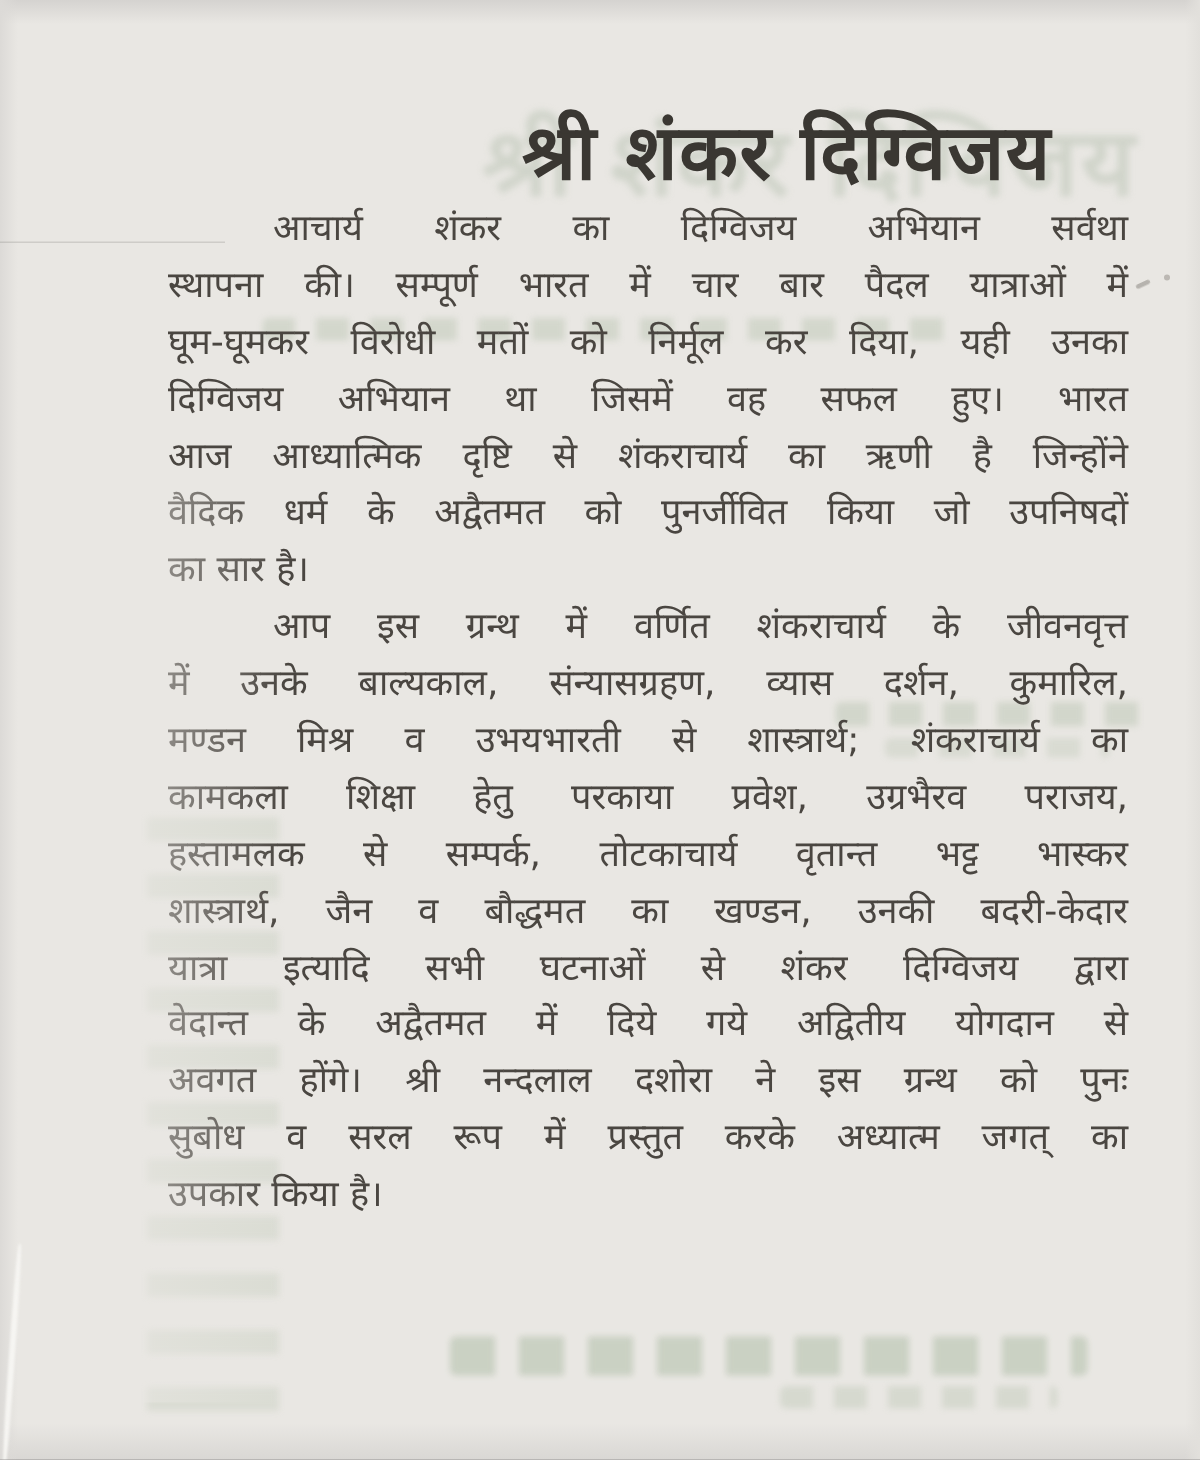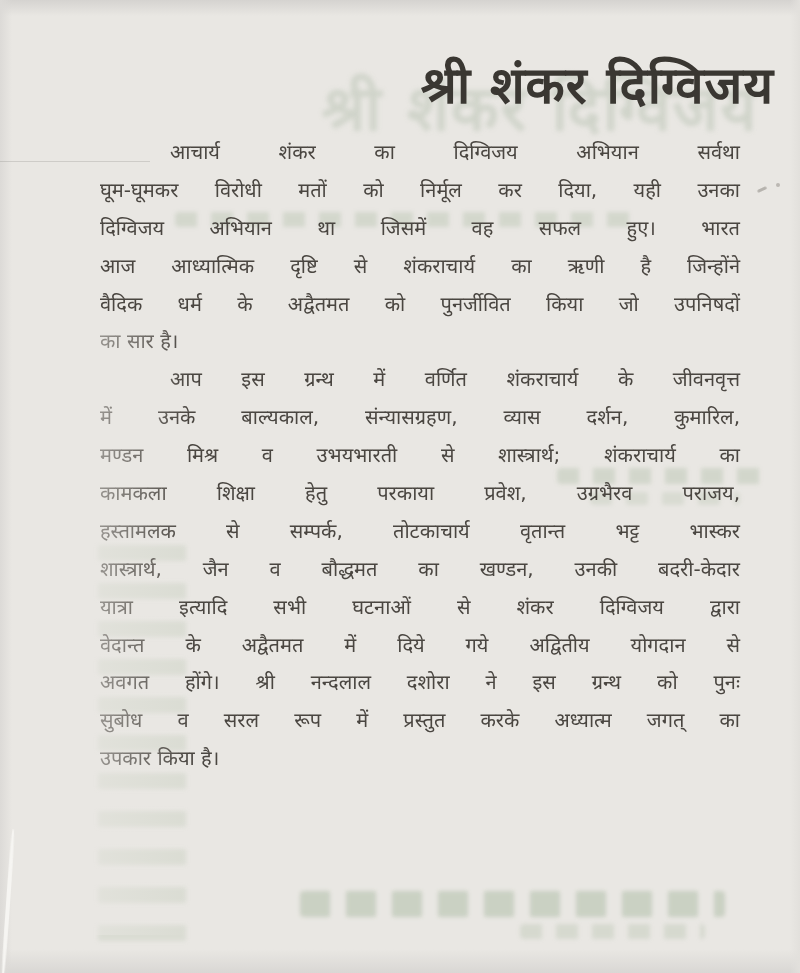--- a/index.html
+++ b/index.html
@@ -50,26 +50,26 @@
     background:repeating-linear-gradient(90deg,rgba(176,190,168,.6) 0 30px,rgba(233,231,227,0) 30px 46px);}
   .ghost-stripe.gs-bottom2{left:520px;top:924px;width:185px;height:15px;opacity:.7;}
   .ghost-col-left{position:absolute;left:98px;top:545px;width:88px;height:400px;
     pointer-events:none;filter:blur(2px);opacity:.55;
     background:repeating-linear-gradient(180deg,rgba(184,195,176,.55) 0 16px,rgba(233,231,227,0) 16px 38px);}
   
   .fade-left{position:absolute;left:95px;top:325px;width:95px;height:610px;z-index:3;
     background:linear-gradient(90deg,rgba(233,231,227,.5),rgba(233,231,227,0));pointer-events:none;}
   
   .page-title{
-    position:absolute;top:14px;left:348px;width:426px;z-index:2;
-    text-align:right;font-size:51px;font-weight:600;letter-spacing:1px;
+    position:absolute;top:30px;left:348px;width:426px;z-index:2;
+    text-align:left;font-size:51px;font-weight:600;letter-spacing:1px;
     color:var(--title_text,#3a3732);white-space:nowrap;
   }
-  .content{position:absolute;left:100px;width:640px;top:134px;z-index:2;
-    color:var(--body_text,#4a4641);font-size:20px;}
+  .content{position:absolute;left:112px;width:640px;top:134px;z-index:2;
+    color:var(--body_text,#4a4641);font-size:24px;}
   .line{
     line-height:37.9px;height:37.9px;
     text-align:justify;text-align-last:justify;
     white-space:nowrap;overflow:visible;
   }
   .line.indent{text-indent:70px;}
   .line.flush-last{text-align-last:left;}
 </style>
 </head>
 <body>
@@ -81,20 +81,21 @@
   <div class="ghost-stripe gs-right"></div>
   <div class="ghost-stripe gs-right2"></div>
   <div class="ghost-stripe gs-bottom"></div>
   <div class="ghost-stripe gs-bottom2"></div>
   <div class="ghost-col-left"></div>
 
   <h1 class="page-title">श्री शंकर दिग्विजय</h1>
 
   <div class="content">
     <div class="line indent">आचार्य शंकर का दिग्विजय अभियान सर्वथा</div>
+    <div class="line">स्थापना की। सम्पूर्ण भारत में चार बार पैदल यात्राओं में</div>
     <div class="line">घूम-घूमकर विरोधी मतों को निर्मूल कर दिया, यही उनका</div>
     <div class="line">दिग्विजय अभियान था जिसमें वह सफल हुए। भारत</div>
     <div class="line">आज आध्यात्मिक दृष्टि से शंकराचार्य का ऋणी है जिन्होंने</div>
     <div class="line">वैदिक धर्म के अद्वैतमत को पुनर्जीवित किया जो उपनिषदों</div>
     <div class="line flush-last">का सार है।</div>
     <div class="line indent">आप इस ग्रन्थ में वर्णित शंकराचार्य के जीवनवृत्त</div>
     <div class="line">में उनके बाल्यकाल, संन्यासग्रहण, व्यास दर्शन, कुमारिल,</div>
     <div class="line">मण्डन मिश्र व उभयभारती से शास्त्रार्थ; शंकराचार्य का</div>
     <div class="line">कामकला शिक्षा हेतु परकाया प्रवेश, उग्रभैरव पराजय,</div>
     <div class="line">हस्तामलक से सम्पर्क, तोटकाचार्य वृतान्त भट्ट भास्कर</div>

